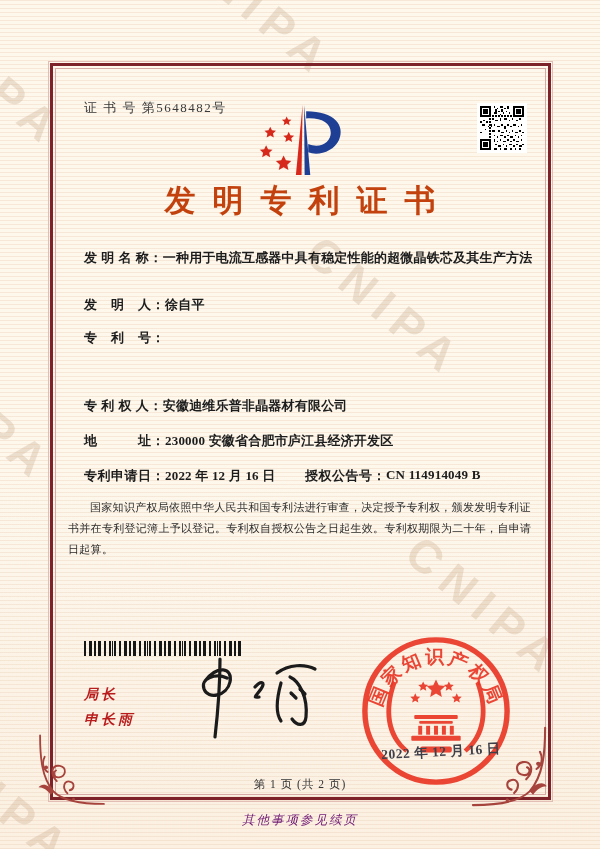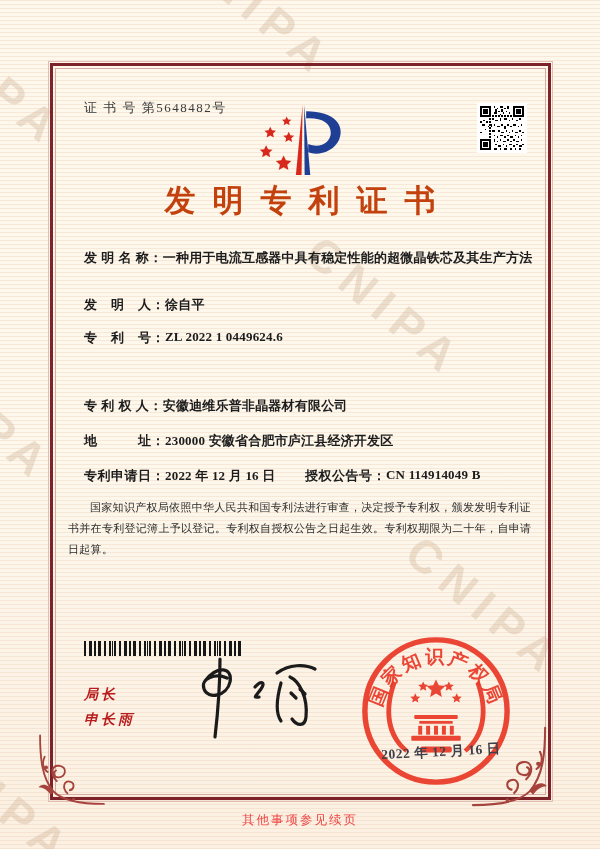--- a/index.html
+++ b/index.html
@@ -72,21 +72,21 @@
     letter-spacing:.5px; transform:rotate(-3deg); white-space:nowrap;
   }
   .flourish { position:absolute; z-index:3; }
   .flourish.br { transform:scaleX(-1); }
   .page-num {
     position:absolute; left:0; right:0; top:777px; z-index:3;
     text-align:center; font-size:11.5px; color:#333; letter-spacing:1px;
   }
   .note {
     position:absolute; left:0; right:0; top:812px; z-index:3;
-    text-align:center; font-size:12.5px; color:#ef4444; letter-spacing:2px;
+    text-align:center; font-size:12.5px; color:#701a75; letter-spacing:2px;font-style:italic;
   }
 </style>
 </head>
 <body>
 
 <div class="page">
 
   <span class="wm" style="left:-70px;top:-5px">CNIPA</span>
   <span class="wm" style="left:200px;top:-75px">CNIPA</span>
   <span class="wm" style="left:330px;top:225px">CNIPA</span>
@@ -172,21 +172,20 @@
   <div class="frow" style="top:249px">
     <span class="f-label">发 明 名 称：</span>
     <span class="f-value">一种用于电流互感器中具有稳定性能的超微晶铁芯及其生产方法</span>
   </div>
   <div class="frow" style="top:296px">
     <span class="f-label">发　明　人：</span>
     <span class="f-value">徐自平</span>
   </div>
   <div class="frow" style="top:329px">
     <span class="f-label">专　利　号：</span>
-    <span class="f-value">ZL 2022 1 0449624.6</span>
   </div>
   <div class="frow" style="top:397px">
     <span class="f-label">专 利 权 人：</span>
     <span class="f-value">安徽迪维乐普非晶器材有限公司</span>
   </div>
   <div class="frow" style="top:432px">
     <span class="f-label">地　　　址：</span>
     <span class="f-value">230000 安徽省合肥市庐江县经济开发区</span>
   </div>
   <div class="frow" style="top:467px">
@@ -242,15 +241,16 @@
         <rect x="86" y="95" width="4" height="9"></rect>
       <rect x="94" y="95" width="4" height="9"></rect>
       <rect x="55" y="105" width="50" height="5" rx="1"></rect>
       <rect x="64" y="116" width="32" height="6" rx="2"></rect>
       <path d="M40,52 C30,80 34,104 52,119 l-3,3 C28,106 25,78 36,49 Z"></path>
       <path d="M120,52 C130,80 126,104 108,119 l3,3 C132,106 135,78 124,49 Z"></path>
     </g>
   </svg>
   <div class="seal-date">2022 年 12 月 16 日</div>
 
+  <div class="page-num">第 1 页 (共 2 页)</div>
   <div class="note">其他事项参见续页</div>
 
 </div>
 
 </body></html>

